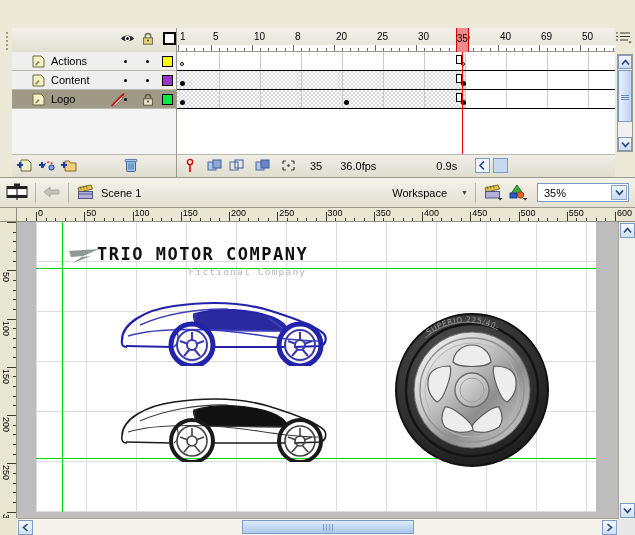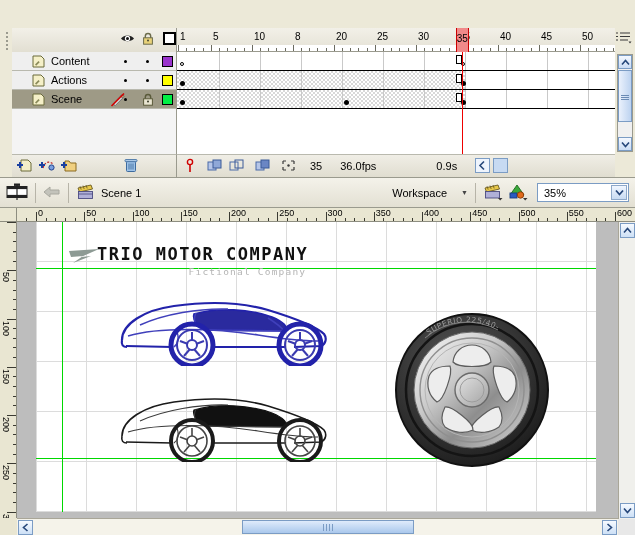--- a/index.html
+++ b/index.html
@@ -257,47 +257,47 @@
 
     <div class="lay-list">
 
       <div class="layer">
         <span class="licon">
           <svg width="13" height="13" viewBox="0 0 13 13">
             <path d="M1 1 H9 L12 4 V12 H1 Z" fill="#f5f0c8" stroke="#6a6a3a" stroke-width="1"></path>
             <path d="M3 9.5 l3.5 -3.5 l1.2 1.2 l-3.5 3.5 z" fill="#8a8a5a"></path>
           </svg>
         </span>
-        <span class="lname">Content</span>
+        <span class="lname">Actions</span>
         <span class="dot dot-eye"></span>
         <span class="dot dot-lock"></span>
-        <span class="swatch" style="background:#9933cc"></span>
+        <span class="swatch" style="background:#ffff00"></span>
       </div>
 
       <div class="layer">
         <span class="licon">
           <svg width="13" height="13" viewBox="0 0 13 13">
             <path d="M1 1 H9 L12 4 V12 H1 Z" fill="#f5f0c8" stroke="#6a6a3a" stroke-width="1"></path>
             <path d="M3 9.5 l3.5 -3.5 l1.2 1.2 l-3.5 3.5 z" fill="#8a8a5a"></path>
           </svg>
         </span>
-        <span class="lname">Actions</span>
+        <span class="lname">Content</span>
         <span class="dot dot-eye"></span>
         <span class="dot dot-lock"></span>
-        <span class="swatch" style="background:#ffff00"></span>
+        <span class="swatch" style="background:#9933cc"></span>
       </div>
 
       <div class="layer sel">
         <span class="licon">
           <svg width="13" height="13" viewBox="0 0 13 13">
             <path d="M1 1 H9 L12 4 V12 H1 Z" fill="#f5f0c8" stroke="#6a6a3a" stroke-width="1"></path>
             <path d="M3 9.5 l3.5 -3.5 l1.2 1.2 l-3.5 3.5 z" fill="#8a8a5a"></path>
           </svg>
         </span>
-        <span class="lname">Scene</span>
+        <span class="lname">Logo</span>
         <span class="pen-x">
           <svg width="16" height="15" viewBox="0 0 16 15">
             <path d="M3 12 L10.5 4 L12.8 6 L5.3 13.6 Z" fill="#d8d8d8" stroke="#666" stroke-width="0.8"></path>
             <path d="M10.5 4 L12.3 2.2 L14.2 4.2 L12.8 6 Z" fill="#c8a26a" stroke="#666" stroke-width="0.8"></path>
             <path d="M1.5 14 L14 1.5" stroke="#d00000" stroke-width="1.6"></path>
           </svg>
         </span>
         <span class="dot dot-eye"></span>
         <span class="lockglyph">
           <svg width="12" height="13" viewBox="0 0 12 13">
@@ -344,21 +344,21 @@
     <div class="fr-head">
       <span class="fr-num" style="left:3px">1</span>
       <span class="fr-num" style="left:36px">5</span>
       <span class="fr-num" style="left:77px">10</span>
       <span class="fr-num" style="left:118px">8</span>
       <span class="fr-num" style="left:159px">20</span>
       <span class="fr-num" style="left:200px">25</span>
       <span class="fr-num" style="left:241px">30</span>
       <span class="fr-num" style="left:282px">35</span>
       <span class="fr-num" style="left:323px">40</span>
-      <span class="fr-num" style="left:364px">45</span>
+      <span class="fr-num" style="left:364px">69</span>
       <span class="fr-num" style="left:405px">50</span>
       <div class="fr-tickrow" id="ruler-ticks">
           <div class="fr-tick" style="left: 1px; height: 6px;"></div>
           <div class="fr-tick" style="left: 9.2px; height: 3px;"></div>
           <div class="fr-tick" style="left: 17.4px; height: 3px;"></div>
           <div class="fr-tick" style="left: 25.6px; height: 3px;"></div>
           <div class="fr-tick" style="left: 33.8px; height: 6px;"></div>
           <div class="fr-tick" style="left: 42px; height: 3px;"></div>
           <div class="fr-tick" style="left: 50.2px; height: 3px;"></div>
           <div class="fr-tick" style="left: 58.4px; height: 3px;"></div>

